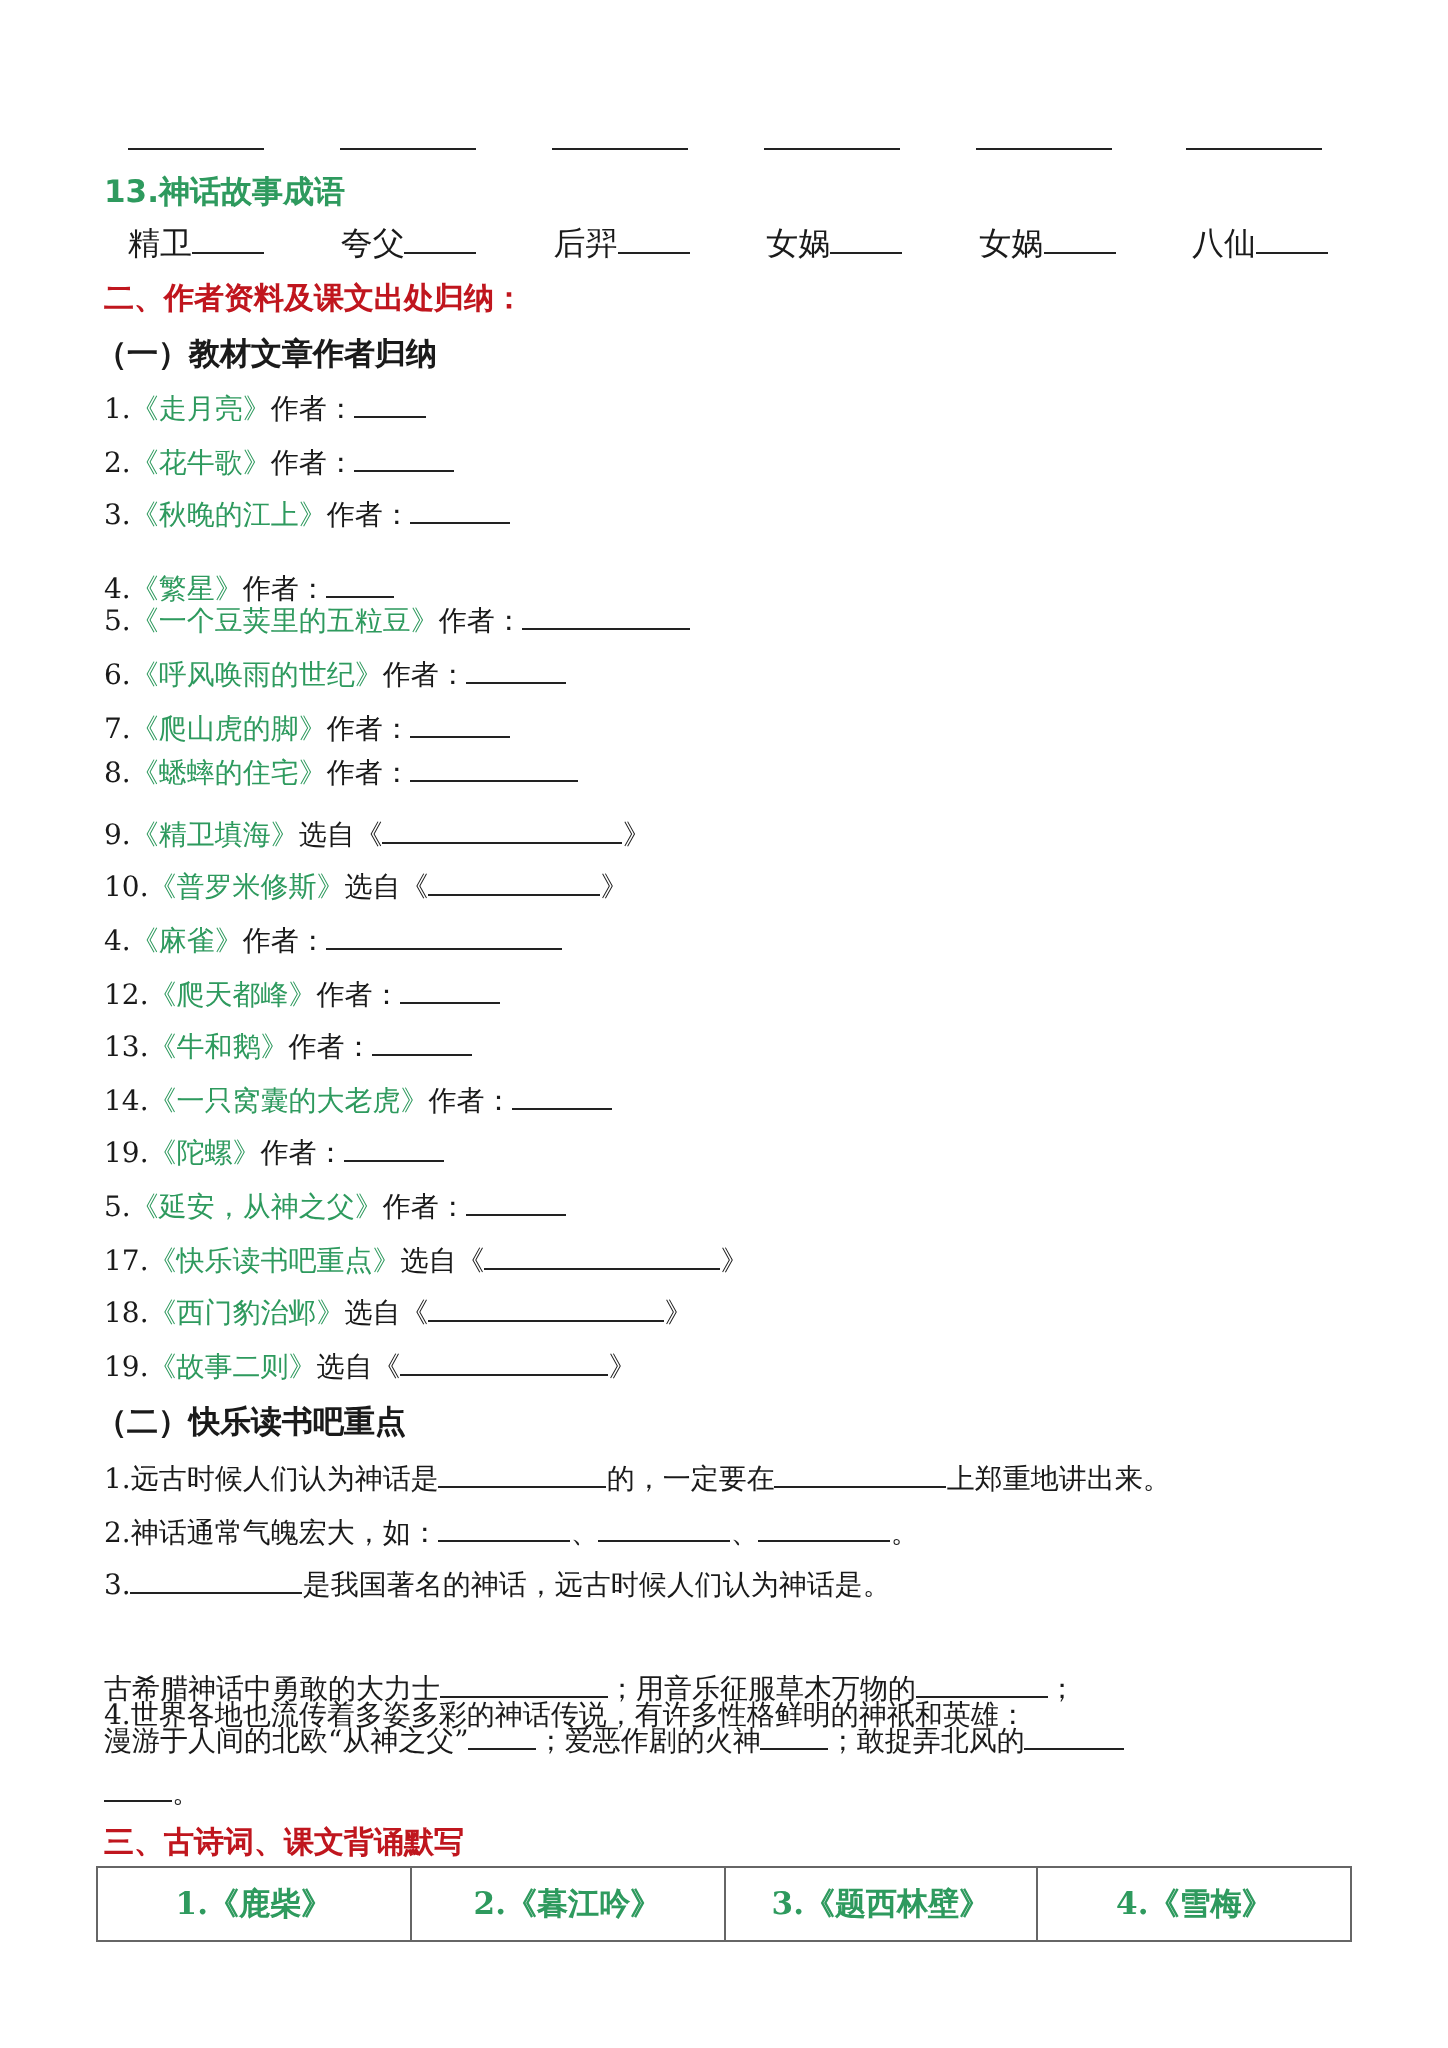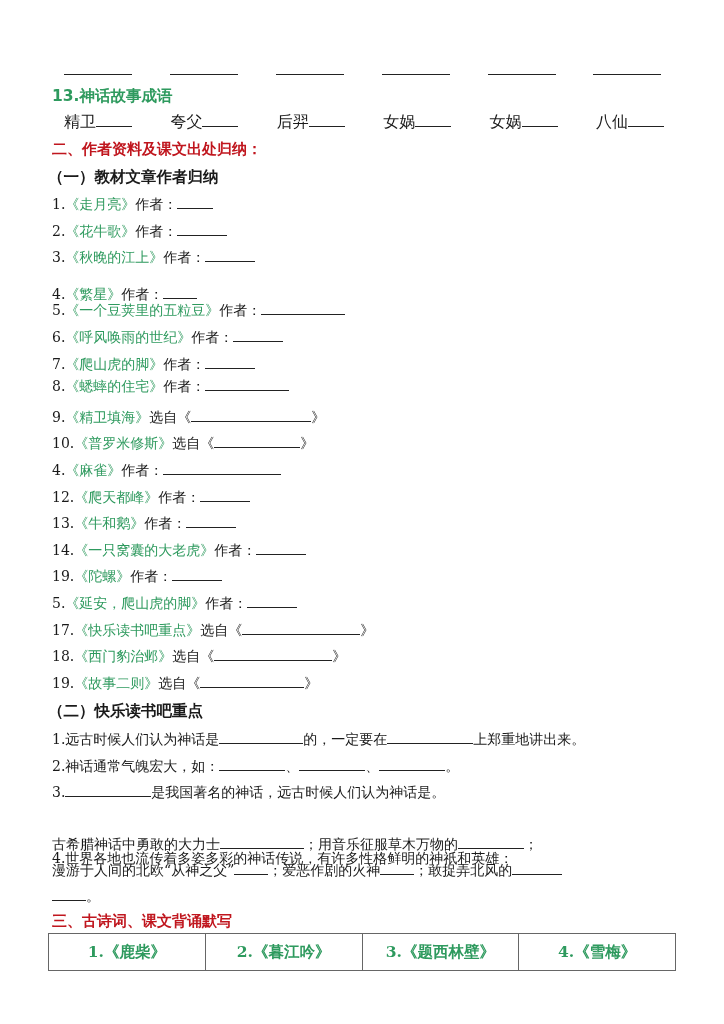--- a/index.html
+++ b/index.html
@@ -52,21 +52,21 @@
     <div class="abs line" style="top: 327px; left: 52px;"><span>6.</span><span class="green">《呼风唤雨的世纪》</span><span>作者：</span><span class="blank" style="width:50px"></span></div>
     <div class="abs line" style="top: 353.6px; left: 52px;"><span>7.</span><span class="green">《爬山虎的脚》</span><span>作者：</span><span class="blank" style="width:50px"></span></div>
     <div class="abs line" style="top: 376px; left: 52px;"><span>8.</span><span class="green">《蟋蟀的住宅》</span><span>作者：</span><span class="blank" style="width:84px"></span></div>
     <div class="abs line" style="top: 406.8px; left: 52px;"><span>9.</span><span class="green">《精卫填海》</span><span>选自《</span><span class="blank" style="width:120px"></span><span>》</span></div>
     <div class="abs line" style="top: 433.4px; left: 52px;"><span>10.</span><span class="green">《普罗米修斯》</span><span>选自《</span><span class="blank" style="width:86px"></span><span>》</span></div>
     <div class="abs line" style="top: 460px; left: 52px;"><span>4.</span><span class="green">《麻雀》</span><span>作者：</span><span class="blank" style="width:118px"></span></div>
     <div class="abs line" style="top: 486.6px; left: 52px;"><span>12.</span><span class="green">《爬天都峰》</span><span>作者：</span><span class="blank" style="width:50px"></span></div>
     <div class="abs line" style="top: 513.2px; left: 52px;"><span>13.</span><span class="green">《牛和鹅》</span><span>作者：</span><span class="blank" style="width:50px"></span></div>
     <div class="abs line" style="top: 539.8px; left: 52px;"><span>14.</span><span class="green">《一只窝囊的大老虎》</span><span>作者：</span><span class="blank" style="width:50px"></span></div>
     <div class="abs line" style="top: 566.4px; left: 52px;"><span>19.</span><span class="green">《陀螺》</span><span>作者：</span><span class="blank" style="width:50px"></span></div>
-    <div class="abs line" style="top: 593px; left: 52px;"><span>5.</span><span class="green">《延安，爬山虎的脚》</span><span>作者：</span><span class="blank" style="width:50px"></span></div>
+    <div class="abs line" style="top: 593px; left: 52px;"><span>5.</span><span class="green">《延安，从神之父》</span><span>作者：</span><span class="blank" style="width:50px"></span></div>
     <div class="abs line" style="top: 619.6px; left: 52px;"><span>17.</span><span class="green">《快乐读书吧重点》</span><span>选自《</span><span class="blank" style="width:118px"></span><span>》</span></div>
     <div class="abs line" style="top: 646.2px; left: 52px;"><span>18.</span><span class="green">《西门豹治邺》</span><span>选自《</span><span class="blank" style="width:118px"></span><span>》</span></div>
     <div class="abs line" style="top: 672.8px; left: 52px;"><span>19.</span><span class="green">《故事二则》</span><span>选自《</span><span class="blank" style="width:104px"></span><span>》</span></div>
   </div>
 
 <div class="abs h-sub" style="top:701px;left:48px;">（二）快乐读书吧重点</div>
 
 <div class="abs line" style="top:729px;left:52px;">
   <span>1.远古时候人们认为神话是</span><span class="blank" style="width:84px"></span><span>的，一定要在</span><span class="blank" style="width:86px"></span><span>上郑重地讲出来。</span>
 </div>

